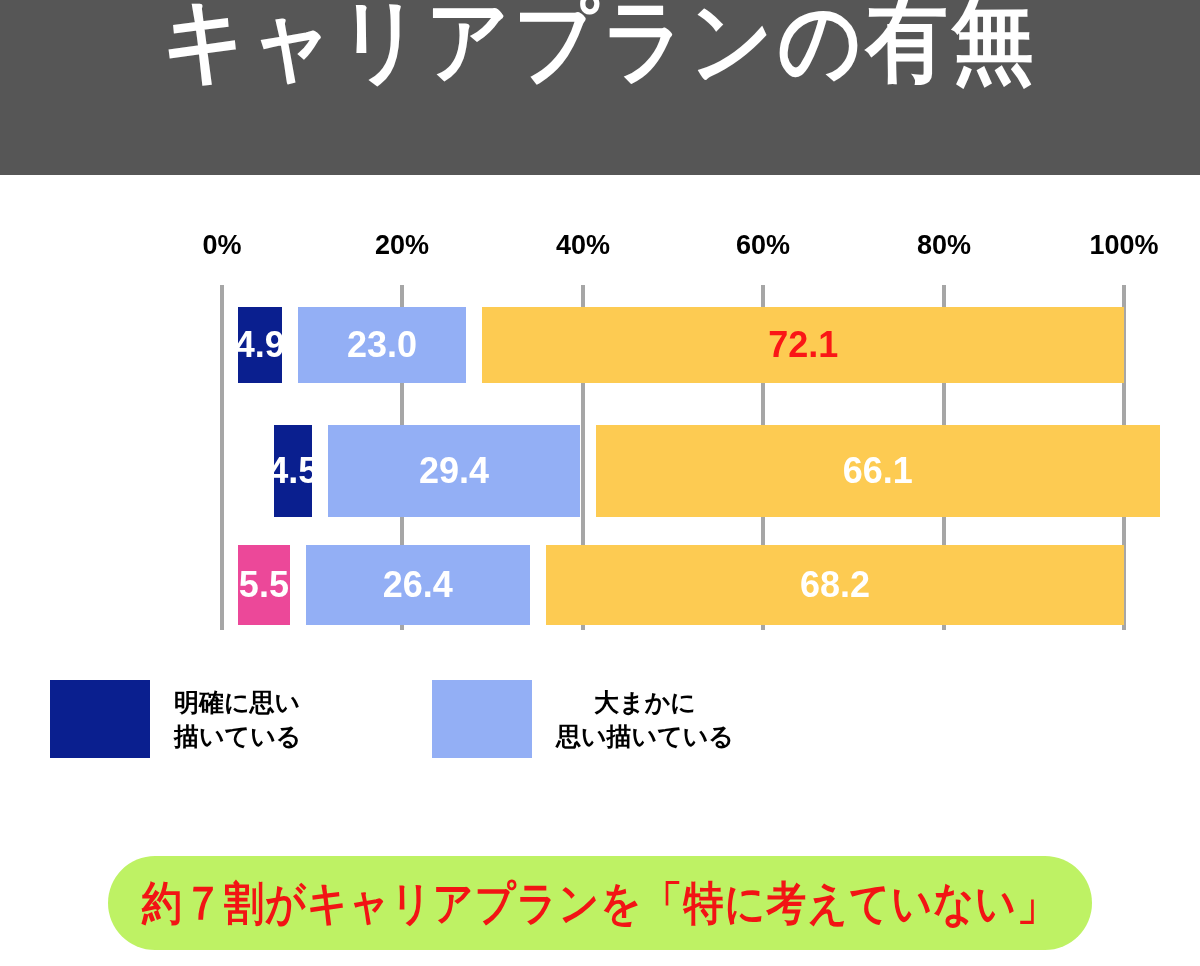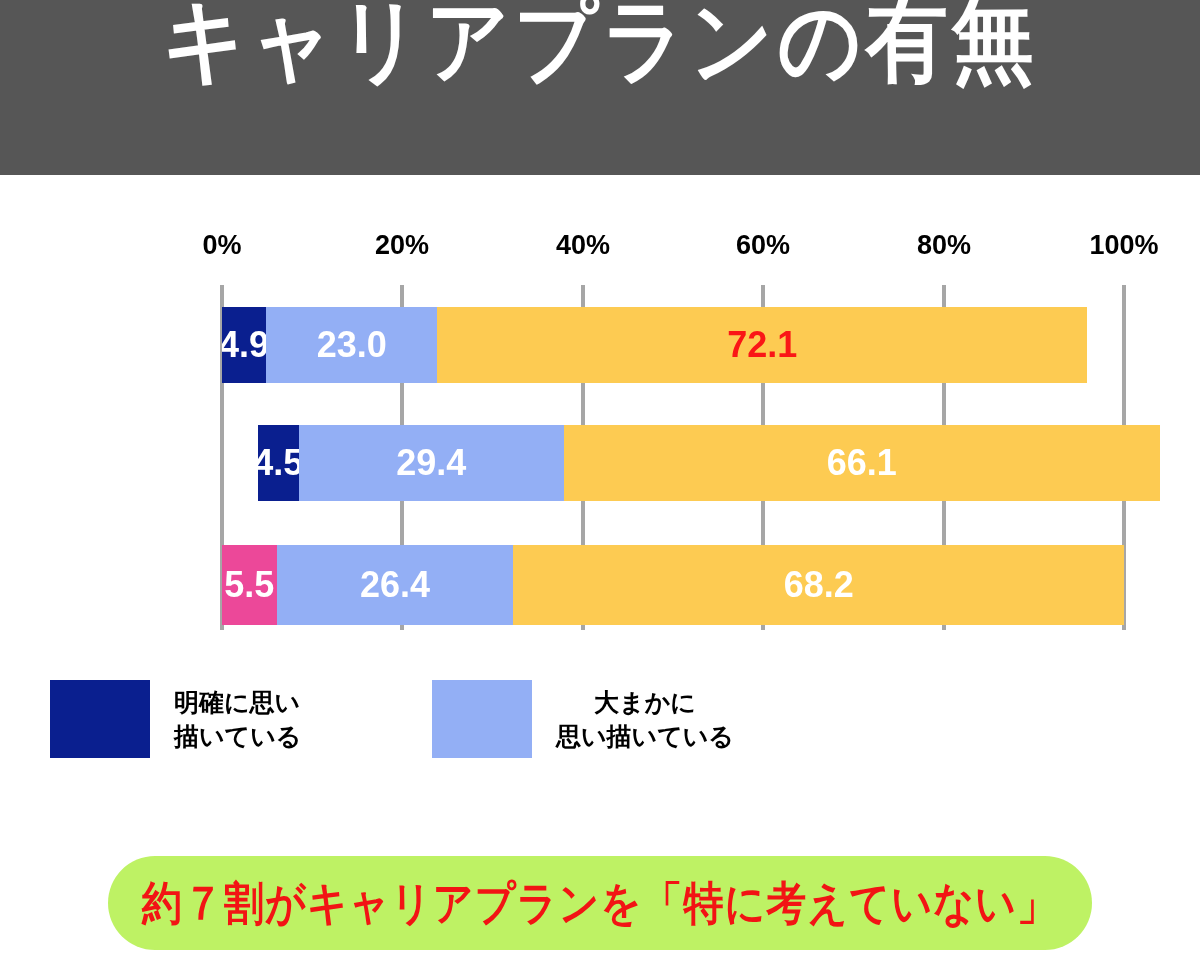--- a/index.html
+++ b/index.html
@@ -83,20 +83,21 @@
     width: 902px;
     display: flex;
     align-items: stretch;
   }
   .seg {
     display: flex;
     align-items: center;
     justify-content: center;
     box-sizing: border-box;
     overflow: hidden;
+    margin-left: 16px;
   }
   .seg-value {
     font-size: 36px;
     font-weight: 700;
     line-height: 1;
     white-space: nowrap;
   }
   .seg-1 .seg-value { color: #ffffff; }
   .seg-2 .seg-value { color: #ffffff; }
   .seg-3 .seg-value { color: #ffffff; }
@@ -187,21 +188,21 @@
         <span class="seg-value">4.9</span>
       </div>
       <div class="seg seg-2" style="width:171px; background:#93AFF5;">
         <span class="seg-value">23.0</span>
       </div>
       <div class="seg seg-3 highlight" style="width:650.3px; background:#FDCB52;">
         <span class="seg-value">72.1</span>
       </div>
     </div>
 
-    <div class="bar-row" style="top:140px; height:76px;padding-left:36px;">
+    <div class="bar-row" style="top:140px; height:92px;padding-left:36px;">
       <div class="seg seg-1" style="width:40.6px; background:#0A1F8F;">
         <span class="seg-value">4.5</span>
       </div>
       <div class="seg seg-2" style="width:265.2px; background:#93AFF5;">
         <span class="seg-value">29.4</span>
       </div>
       <div class="seg seg-3" style="width:596.2px; background:#FDCB52;">
         <span class="seg-value">66.1</span>
       </div>
     </div>

